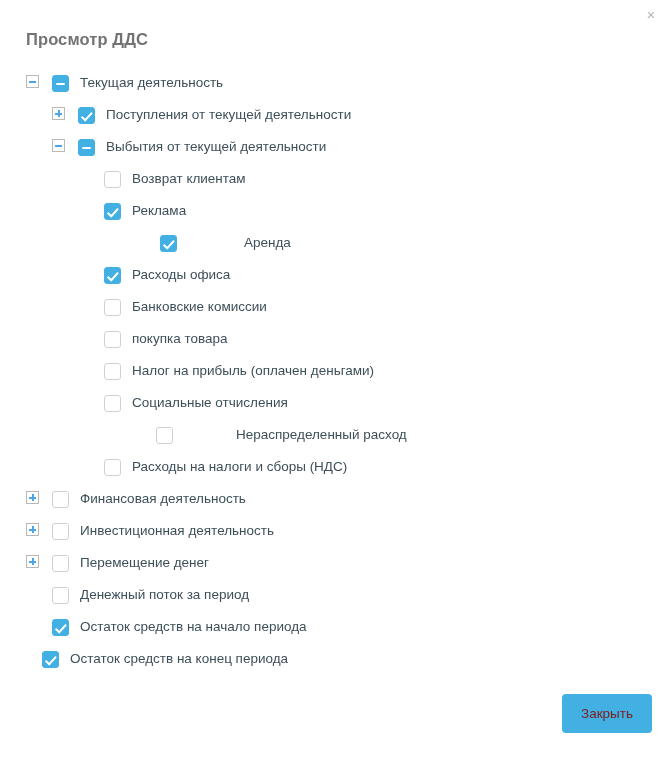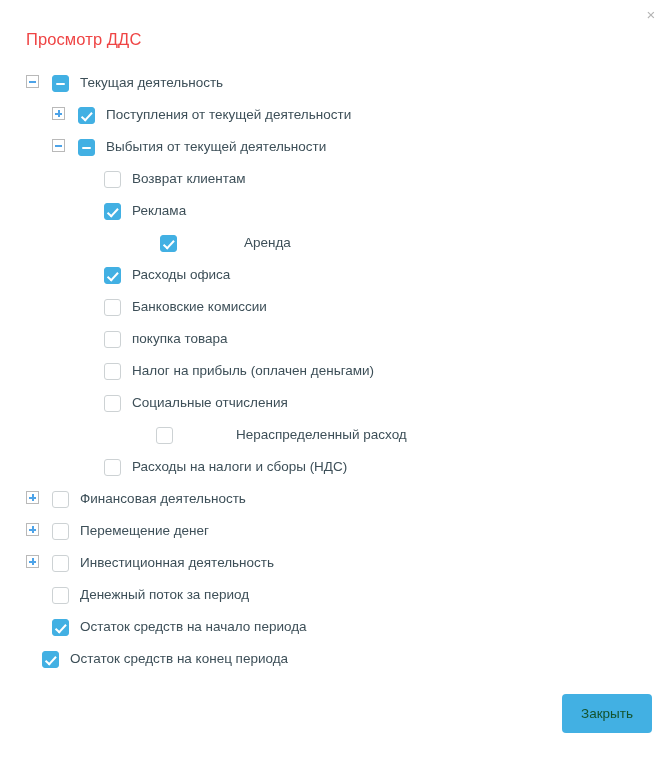--- a/index.html
+++ b/index.html
@@ -40,22 +40,22 @@
     font-family: "Liberation Sans", sans-serif;
     user-select: none;
   }
 
   
   .title {
     position: absolute;
     top: 30px;
     left: 26px;
     font-size: 16.5px;
-    font-weight: normal;
-    color: #ef4444;
+    font-weight: bold;
+    color: #737373;
     letter-spacing: 0.1px;
   }
 
   
   .tree {
     position: absolute;
     top: 75px;
     left: 0;
     right: 0;
   }
@@ -159,21 +159,21 @@
     right: 0;
     top: 694px;
   }
   .btn-close {
     position: absolute;
     right: 20px;
     top: 0;
     width: 90px;
     height: 39px;
     background: #42b0e3;
-    color: #14532d;
+    color: #7f1d1d;
     border: none;
     border-radius: 4px;
     font-size: 13.5px;
     font-family: "Liberation Sans", "DejaVu Sans", sans-serif;
     cursor: pointer;
     padding: 8px;
   }
 </style>
 </head>
 <body>
@@ -281,28 +281,28 @@
         <span class="gap-toggle"></span>
         <span class="cbox"></span>
         <span class="gap-label"></span>
         <span class="node-label">Финансовая деятельность</span>
       </div>
       <div class="node" style="padding-left: 26px;">
         <span class="toggle plus"></span>
         <span class="gap-toggle"></span>
         <span class="cbox"></span>
         <span class="gap-label"></span>
+        <span class="node-label">Инвестиционная деятельность</span>
+      </div>
+      <div class="node" style="padding-left: 26px;">
+        <span class="toggle plus"></span>
+        <span class="gap-toggle"></span>
+        <span class="cbox"></span>
+        <span class="gap-label"></span>
         <span class="node-label">Перемещение денег</span>
-      </div>
-      <div class="node" style="padding-left: 26px;">
-        <span class="toggle plus"></span>
-        <span class="gap-toggle"></span>
-        <span class="cbox"></span>
-        <span class="gap-label"></span>
-        <span class="node-label">Инвестиционная деятельность</span>
       </div>
       <div class="node" style="padding-left: 26px;">
         <span class="toggle-spacer"></span>
         <span class="gap-toggle"></span>
         <span class="cbox"></span>
         <span class="gap-label"></span>
         <span class="node-label">Денежный поток за период</span>
       </div>
       <div class="node" style="padding-left: 26px;">
         <span class="toggle-spacer"></span>

